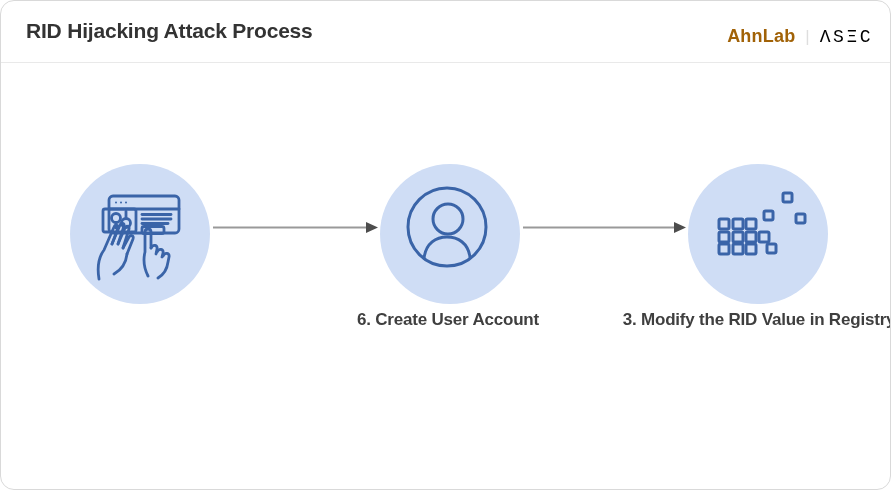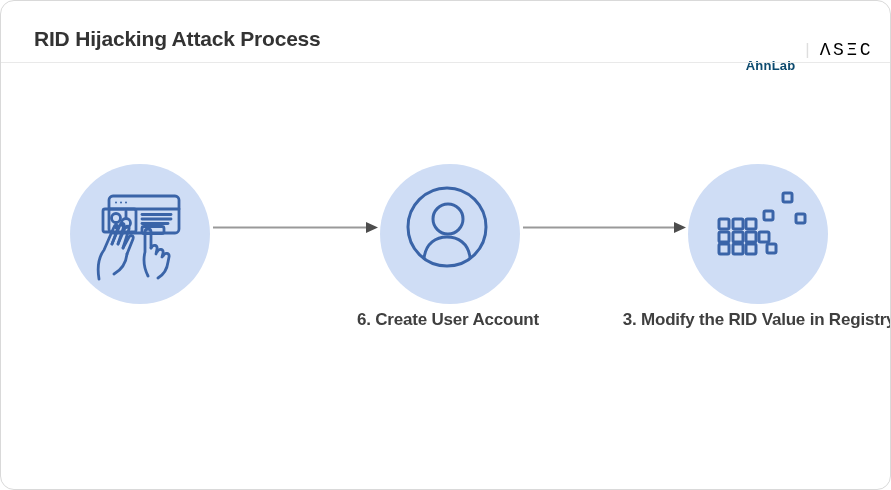--- a/index.html
+++ b/index.html
@@ -15,41 +15,40 @@
     box-sizing: border-box;
     background: #ffffff;
     border: 1px solid #d9d9d9;
     border-radius: 14px;
     overflow: hidden;
   }
   .page-title {
     position: absolute;
     left: 25px;
     top: 18px;
-    margin: 8px;
+    margin: 0;
     font-size: 21px;
     font-weight: 700;
     color: #333333;
     letter-spacing: -0.2px;
   }
   .brand {
     position: absolute;
     right: 17px;
     top: 25px;
     display: flex;
     align-items: center;
     gap: 10px;
     user-select: none;
   }
   .brand-primary {
-    font-size: 13px;
+    font-size: 18px;
     font-weight: 700;
-    color: #0c4a6e;
+    color: #a16207;
     letter-spacing: 0.2px;
-    margin-top: 32px;
   }
   .brand-divider {
     font-size: 17px;
     font-weight: 300;
     color: #dedede;
   }
   .brand-secondary {
     font-size: 18px;
     font-weight: 400;
     color: #000000;

